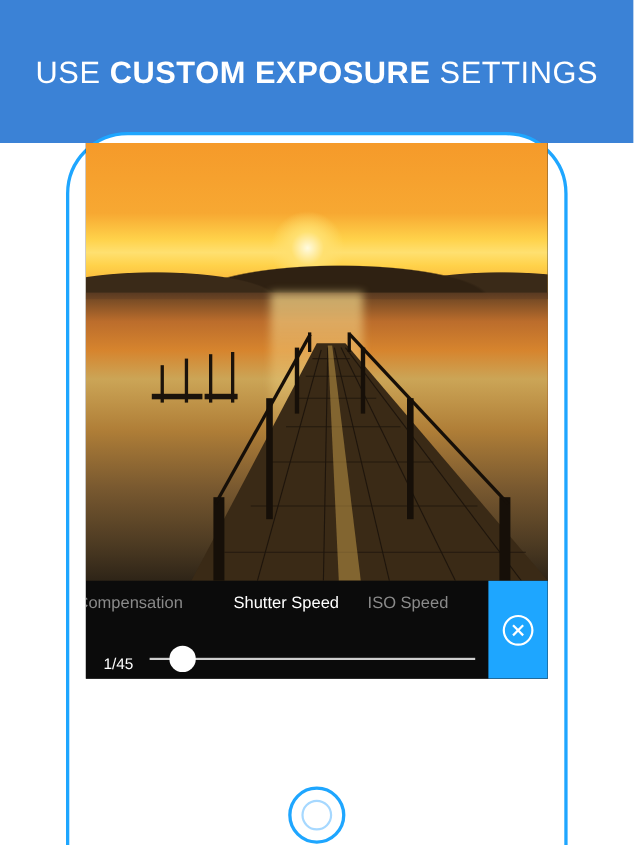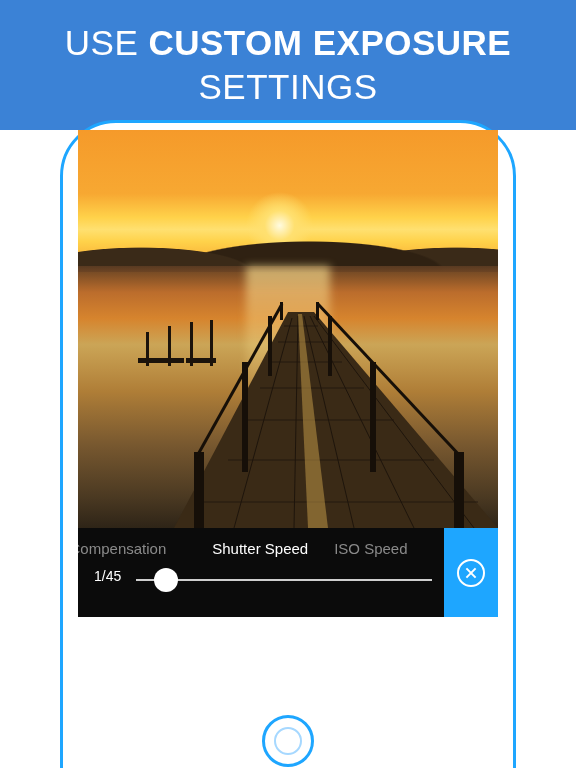--- a/index.html
+++ b/index.html
@@ -7,21 +7,21 @@
 
   .banner {
     width: 100%;
     height: 130px;
     background: #3b82d6;
     color: #fff;
     display: flex;
     align-items: center;
     justify-content: center;
     text-align: center;
-    font-size: 35px;
+    font-size: 28px;
     font-weight: 300;
     line-height: 1.25;
     letter-spacing: 0.5px;
   }
   .banner b { font-weight: 600; }
 
   .stage {
     position: absolute;
     top: 130px;
     left: 0;
@@ -171,21 +171,21 @@
     font-size: 15px;
     font-weight: 400;
     color: #8a8a8a;
     cursor: pointer;
   }
   .tab.active { color: #fff; margin-left: 20px; }
   .tab.left { margin-left: -76px; }
 
   .slider-row {
     display: flex;
-    align-items: flex-start;
+    align-items: flex-end;
     height: 49px;
     padding: 0 12px 6px 16px;
   }
   .slider-val {
     color: #fff;
     font-size: 14px;
     width: 42px;
   }
   .slider-track {
     position: relative;

